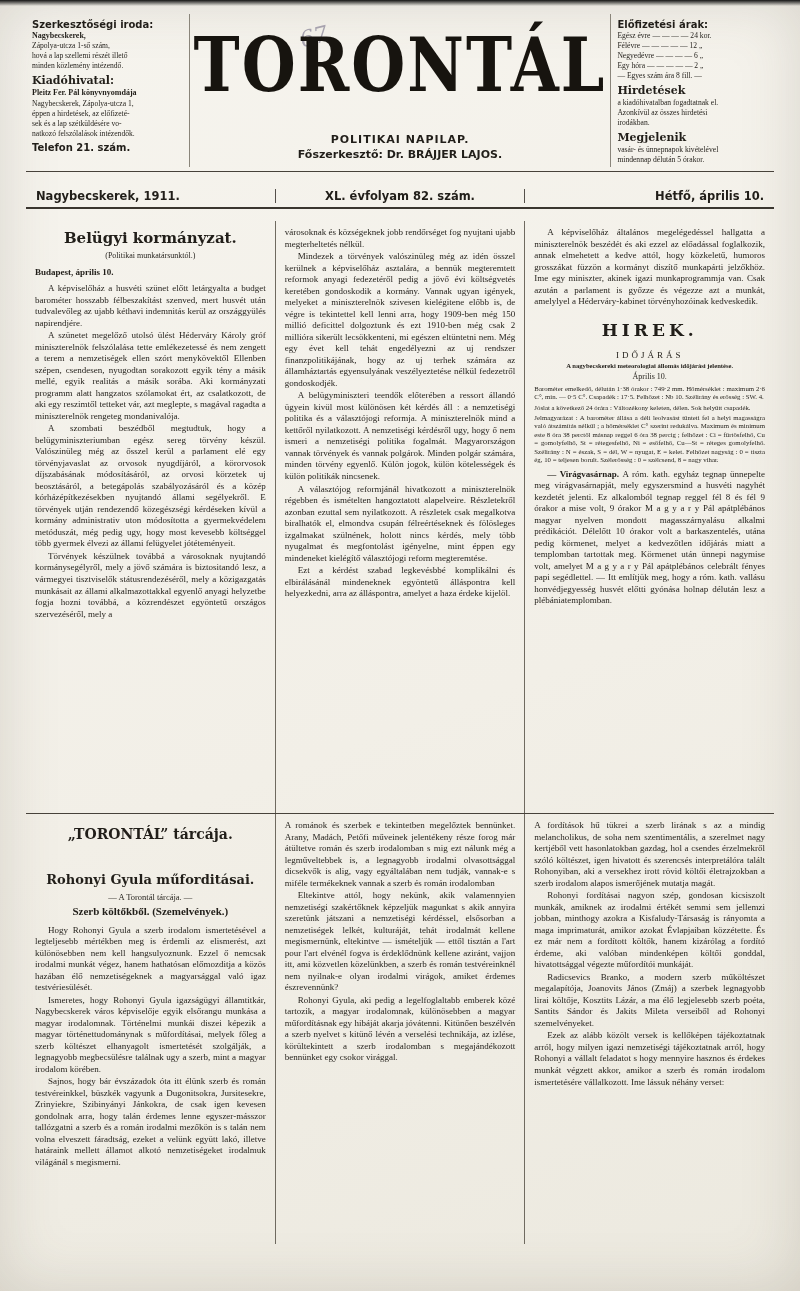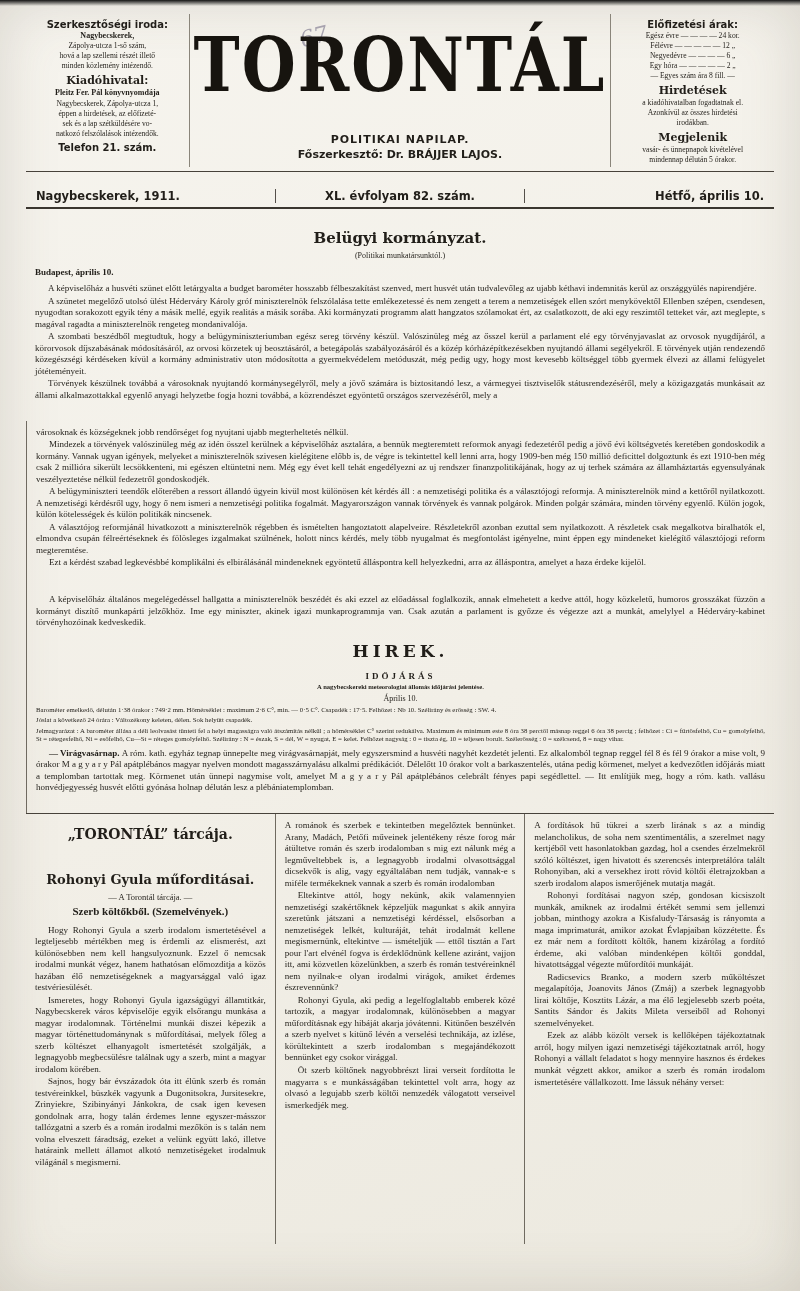--- a/index.html
+++ b/index.html
@@ -14,21 +14,21 @@
     box-shadow:inset 0 0 60px rgba(90,80,60,.18);
   }
   .scan-edge-top{position:absolute;top:0;left:0;width:100%;height:6px;
     background:linear-gradient(#141414,rgba(20,20,20,0));}
   .handwritten{position:absolute;top:24px;left:300px;
     font-family:"DejaVu Serif",serif;font-style:italic;
     font-size:22px;color:#8f8a9c;opacity:.75;transform:rotate(-14deg);}
 
   
   .masthead{display:flex;align-items:stretch;margin:14px 26px 0;border-bottom:1px solid #47423a;padding-bottom:4px;}
-  .mast-box{width:186px;padding:2px 6px;text-align:center;}
+  .mast-box{width:186px;padding:2px 6px;}
   .mast-left{border-right:1px solid #8a857a;}
   .mast-right{border-left:1px solid #8a857a;}
   .mast-center{flex:1;display:flex;flex-direction:column;justify-content:space-between;text-align:center;padding:0 4px;}
   .paper-title{
     font-family:"DejaVu Serif",serif;font-weight:bold;
     font-size:62px;letter-spacing:2px;line-height:1.0;
     transform:scaleY(1.22);transform-origin:top center;
     margin-top:14px;color:#17140f;
   }
   .paper-subtitle{font-family:"DejaVu Sans",sans-serif;font-weight:bold;font-size:11px;letter-spacing:1px;margin-top:12px;}
@@ -45,33 +45,33 @@
     padding:5px 0 4px;}
   .dateline-bar>div{flex:1;padding:0 10px;}
   .dl-place{text-align:left;}
   .dl-issue{text-align:center;border-left:1px solid #55504a;border-right:1px solid #55504a;}
   .dl-date{text-align:right;}
 
   
   .cols{display:flex;align-items:stretch;margin:0 26px;}
   .col{flex:1;padding:6px 9px 10px;font-size:9px;line-height:1.28;}
   .col+.col{border-left:1px solid #6f6a60;}
-  .section-top .cols{min-height:592px;flex-direction:column;}
+  .section-top .cols{min-height:592px;}
   .feuilleton{border-top:1px solid #47423a;margin:0 26px;}
   .feuilleton .cols{margin:0;min-height:430px;}
 
   
   h2,h3{margin:0;font-weight:bold;}
   .headline{font-family:"DejaVu Serif",serif;font-size:15px;text-align:center;margin:2px 0 3px;}
   .subhead{text-align:center;font-size:8px;margin:0 0 5px;}
   .byline{text-align:left;font-weight:bold;font-size:9px;margin:2px 0 5px;}
   .para{text-indent:13px;text-align:justify;margin:0 0 1px;}
   .cont{text-align:justify;margin:0 0 1px;}
   .section-head{font-family:"DejaVu Serif",serif;font-size:17px;letter-spacing:4px;text-align:center;margin:12px 0 8px;}
-  .weather-head{text-align:center;font-weight:bold;letter-spacing:3px;font-size:9px;margin:4px 0 1px;}
+  .weather-head{text-align:center;font-weight:normal;letter-spacing:3px;font-size:9px;margin:4px 0 1px;}
   .weather-sub{text-align:center;font-weight:bold;font-size:6.6px;margin:0 0 2px;}
   .weather-date{text-align:center;font-size:8px;margin:0 0 2px;}
   .fine{font-size:6.8px;line-height:1.24;text-align:justify;margin:0 0 2px;}
   .item{text-indent:13px;text-align:justify;margin:4px 0 1px;}
   .tarca-header{font-family:"DejaVu Serif",serif;font-size:14px;text-align:center;margin:6px 0 28px;}
   .tarca-title{font-family:"DejaVu Serif",serif;font-size:13px;text-align:center;margin:2px 0 3px;}
   .tarca-sub{text-align:center;font-size:8.5px;margin:0 0 1px;}
   .tarca-sub2{text-align:center;font-weight:bold;font-size:11px;margin:0 0 7px;}
 </style>
 </head>
@@ -166,21 +166,20 @@
           <p class="blk tarca-sub">— A Torontál tárcája. —</p>
           <p class="blk tarca-sub2">Szerb költőkből. (Szemelvények.)</p>
           <p class="blk para">Hogy Rohonyi Gyula a szerb irodalom ismertetésével a legteljesebb mértékben meg is érdemli az elismerést, azt különösebben nem kell hangsulyoznunk. Ezzel ő nemcsak irodalmi munkát végez, hanem hathatósan előmozditja a közös hazában élő nemzetiségeknek a magyarsággal való igaz testvériesülését.</p>
           <p class="blk para">Ismeretes, hogy Rohonyi Gyula igazságügyi államtitkár, Nagybecskerek város képviselője egyik elsőrangu munkása a magyar irodalomnak. Történelmi munkái diszei képezik a magyar történettudománynak s műfordításai, melyek főleg a szerb költészet elhanyagolt ismertetését szolgálják, a legnagyobb megbecsülésre találnak ugy a szerb, mint a magyar irodalom körében.</p>
           <p class="blk para">Sajnos, hogy bár évszázadok óta itt élünk szerb és román testvéreinkkel, büszkék vagyunk a Dugonitsokra, Jursitesekre, Zrinyiekre, Szibinyányi Jánkokra, de csak igen kevesen gondolnak arra, hogy talán érdemes lenne egyszer-másszor tallózgatni a szerb és a román irodalmi mezőkön is s talán nem volna elveszett fáradtság, ezeket a velünk együtt lakó, illetve határaink mellett államot alkotó nemzetiségeket irodalmuk világánál s megismerni.</p>
         </div>
       <div class="col">
           <p class="blk cont">A románok és szerbek e tekintetben megelőztek bennünket. Arany, Madách, Petőfi műveinek jelentékeny része forog már átültetve román és szerb irodalomban s mig ezt nálunk még a legműveltebbek is, a legnagyobb irodalmi olvasottsággal dicsekvők is alig, vagy egyáltalában nem tudják, vannak-e s miféle termékeknek vannak a szerb és román irodalomban</p>
           <p class="blk para">Eltekintve attól, hogy nekünk, akik valamennyien nemzetiségi szakértőknek képzeljük magunkat s akik annyira szeretünk játszani a nemzetiségi kérdéssel, elsősorban a nemzetiségek lelkét, kulturáját, tehát irodalmát kellene megismernünk, eltekintve — ismételjük — ettől tisztán a l'art pour l'art elvénél fogva is érdeklődnünk kellene aziránt, vajjon itt, ami közvetlen közelünkben, a szerb és román testvéreinknél nem nyilnak-e olyan irodalmi virágok, amiket érdemes észrevennünk?</p>
           <p class="blk para">Rohonyi Gyula, aki pedig a legelfoglaltabb emberek közé tartozik, a magyar irodalomnak, különösebben a magyar műfordításnak egy hibáját akarja jóvátenni. Kitünően beszélvén a szerb nyelvet s kitünő lévén a verselési technikája, az izlése, körültekintett a szerb irodalomban s megajándékozott bennünket egy csokor virággal.</p>
-          <p class="blk para">Öt szerb költőnek nagyobbrészt lirai verseit fordította le magyarra s e munkásságában tekintettel volt arra, hogy az olvasó a legujabb szerb költői nemzedék válogatott verseivel ismerkedjék meg.</p>
         </div>
       <div class="col">
           <p class="blk cont">A fordítások hű tükrei a szerb lirának s az a mindig melancholikus, de soha nem szentimentális, a szerelmet nagy kertjéből vett hasonlatokban gazdag, hol a csendes érzelmekről szóló költészet, igen hivatott és szerencsés interpretálóra talált Rohonyiban, aki a versekhez irott rövid költői életrajzokban a szerb irodalom alapos ismerőjének mutatja magát.</p>
           <p class="blk para">Rohonyi fordításai nagyon szép, gondosan kicsiszolt munkák, amiknek az irodalmi értékét semmi sem jellemzi jobban, minthogy azokra a Kisfaludy-Társaság is rányomta a maga imprimaturát, amikor azokat Évlapjaiban közzétette. És ez már nem a fordított költők, hanem kizárólag a fordító érdeme, aki valóban mindenképen költői gonddal, hivatottsággal végezte műfordítói munkáját.</p>
           <p class="blk para">Radicsevics Branko, a modern szerb műköltészet megalapítója, Joanovits János (Zmáj) a szerbek legnagyobb lirai költője, Kosztits Lázár, a ma élő legjelesebb szerb poéta, Santits Sándor és Jakits Mileta verseiből ad Rohonyi szemelvényeket.</p>
           <p class="blk para">Ezek az alább közölt versek is kellőképen tájékoztatnak arról, hogy milyen igazi nemzetiségi tájékoztatnak arról, hogy Rohonyi a vállalt feladatot s hogy mennyire hasznos és érdekes munkát végzett akkor, amikor a szerb és román irodalom ismertetésére vállalkozott. Ime lássuk néhány verset:</p>
         </div>
     </div>
   </div>
 </div>

